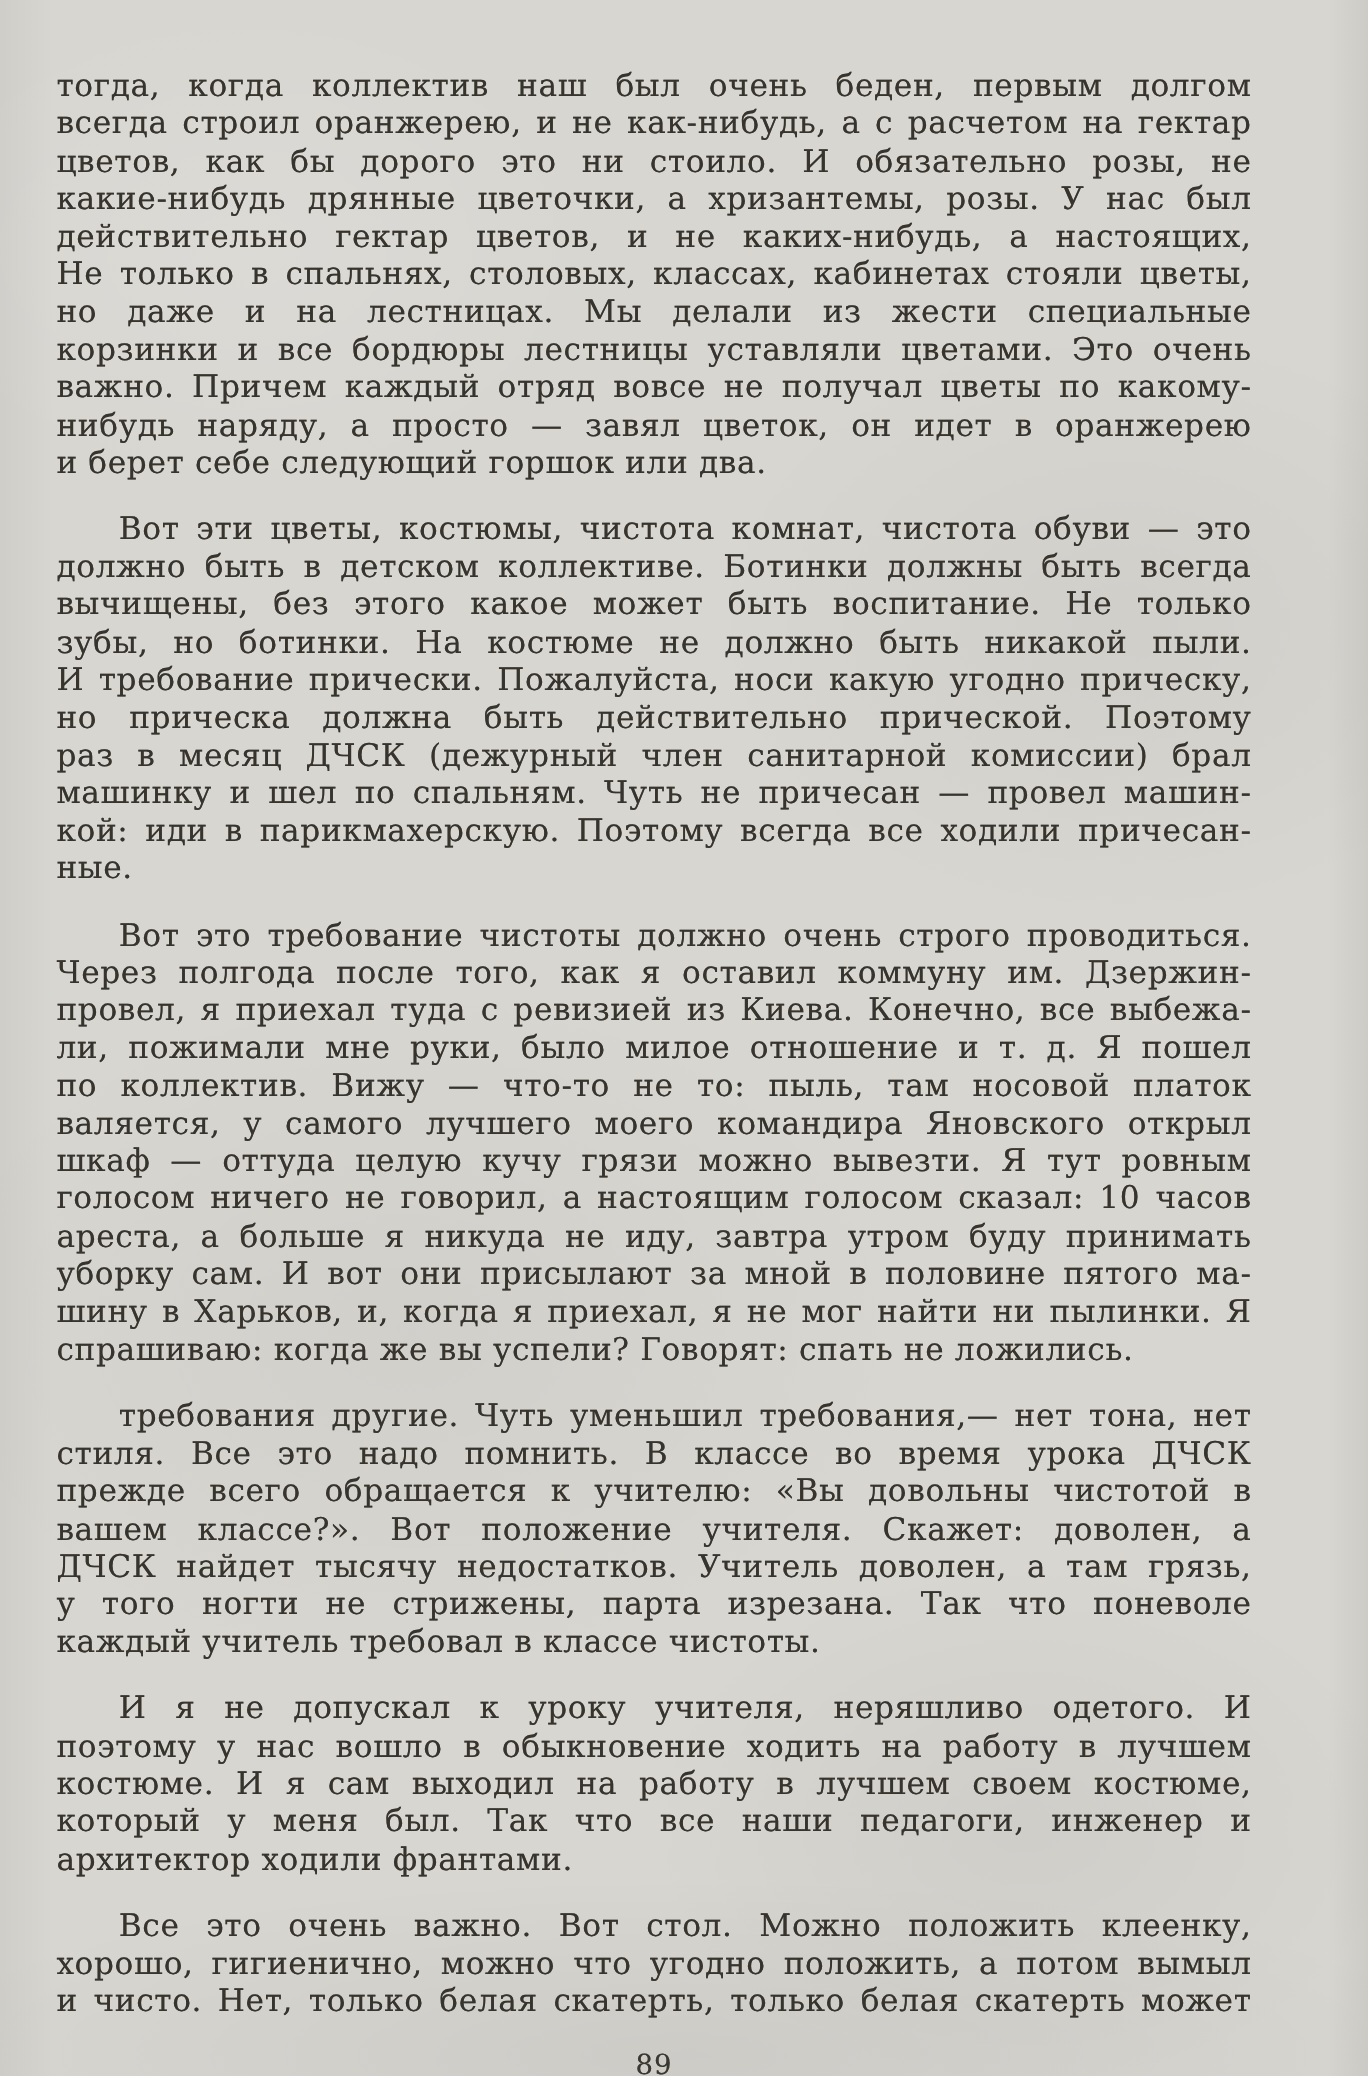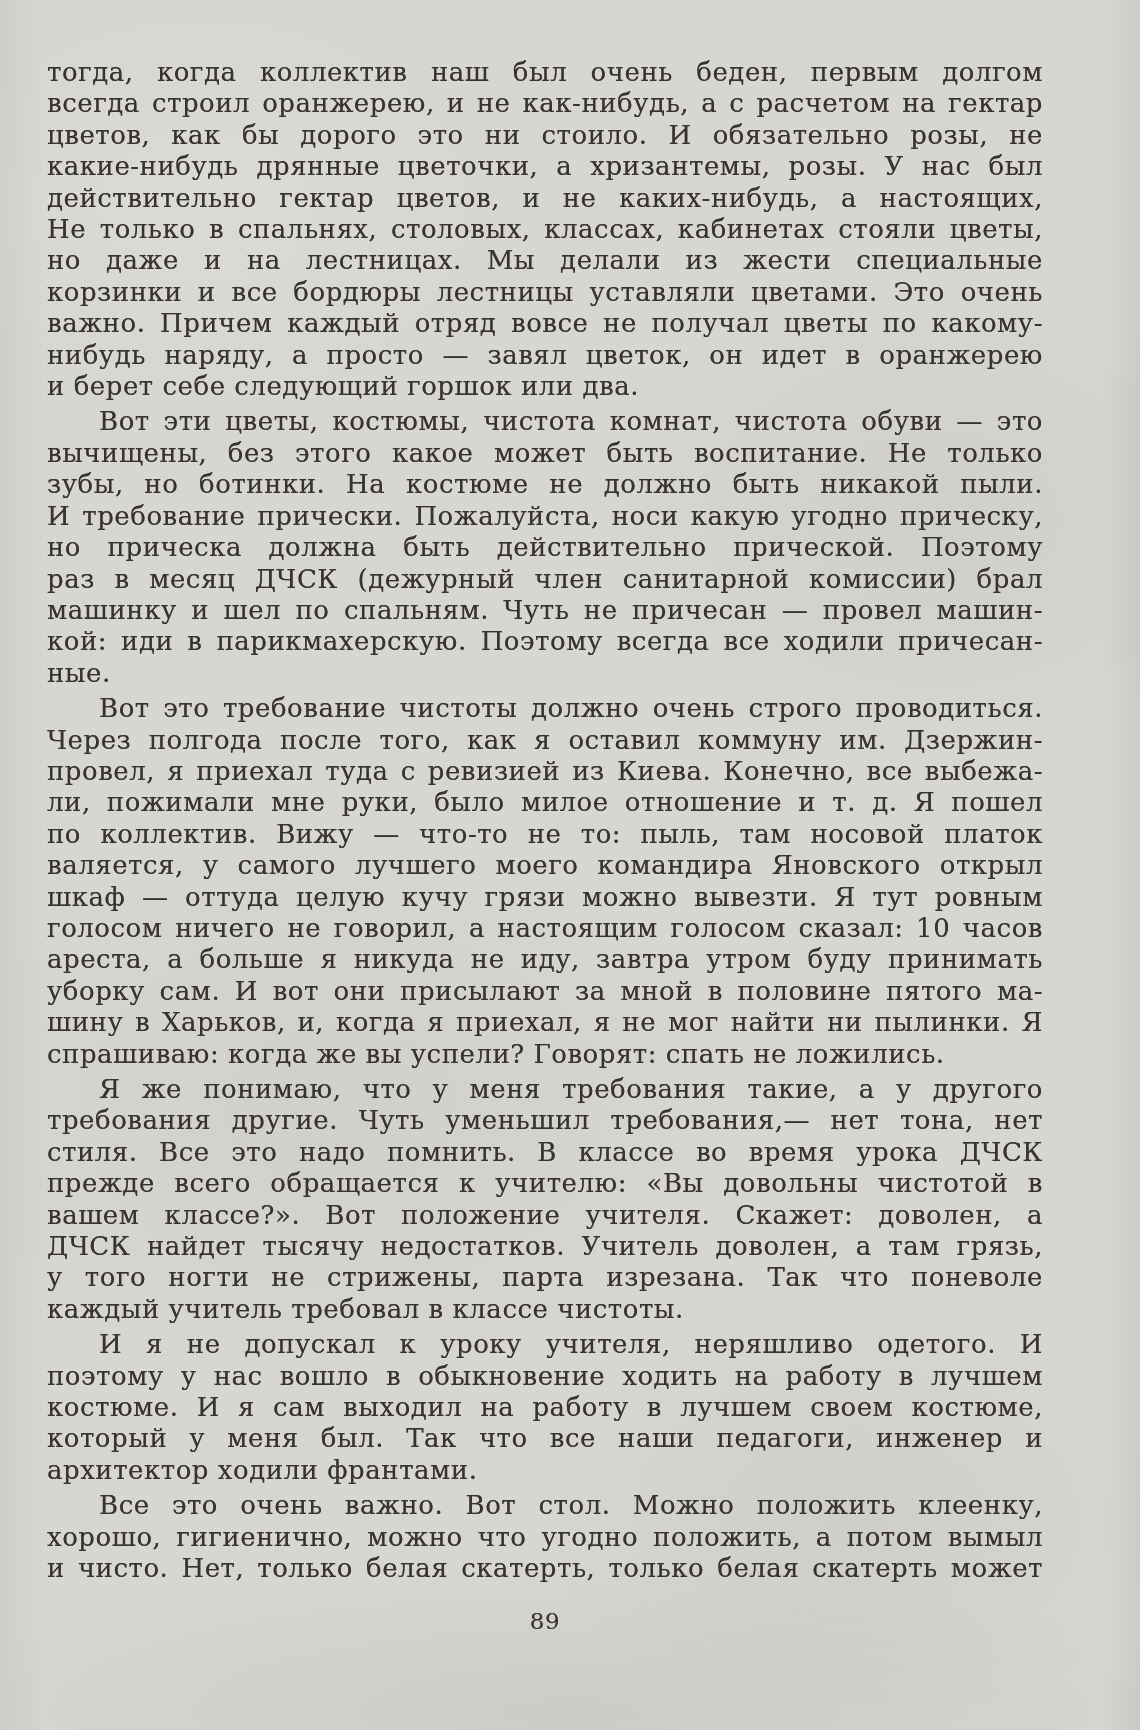--- a/index.html
+++ b/index.html
@@ -31,21 +31,21 @@
     color: #37342e;
   }
   .text-block {
     width: 996px;
     font-size: 26px;
     line-height: 31.4px;
     letter-spacing: 0.02em;
     text-shadow: 0 0 0.5px rgba(55,52,46,0.65);
   }
   .para { margin: 0; }
-  .para + .para { margin-top: 4px; }
+  .para + .para { margin-top: 24px; }
   .line {
     text-align: justify;
     text-align-last: justify;
     white-space: normal;
   }
   .line.last {
     text-align-last: left;
   }
   .para.indent .line:first-child {
     text-indent: 52px;
@@ -73,20 +73,21 @@
         <div class="line">действительно гектар цветов, и не каких-нибудь, а настоящих,</div>
         <div class="line">Не только в спальнях, столовых, классах, кабинетах стояли цветы,</div>
         <div class="line">но даже и на лестницах. Мы делали из жести специальные</div>
         <div class="line">корзинки и все бордюры лестницы уставляли цветами. Это очень</div>
         <div class="line">важно. Причем каждый отряд вовсе не получал цветы по какому-</div>
         <div class="line">нибудь наряду, а просто — завял цветок, он идет в оранжерею</div>
         <div class="line last">и берет себе следующий горшок или два.</div>
       </div>
       <div class="para indent">
         <div class="line">Вот эти цветы, костюмы, чистота комнат, чистота обуви — это</div>
+        <div class="line">должно быть в детском коллективе. Ботинки должны быть всегда</div>
         <div class="line">вычищены, без этого какое может быть воспитание. Не только</div>
         <div class="line">зубы, но ботинки. На костюме не должно быть никакой пыли.</div>
         <div class="line">И требование прически. Пожалуйста, носи какую угодно прическу,</div>
         <div class="line">но прическа должна быть действительно прической. Поэтому</div>
         <div class="line">раз в месяц ДЧСК (дежурный член санитарной комиссии) брал</div>
         <div class="line">машинку и шел по спальням. Чуть не причесан — провел машин-</div>
         <div class="line">кой: иди в парикмахерскую. Поэтому всегда все ходили причесан-</div>
         <div class="line last">ные.</div>
       </div>
       <div class="para indent">
@@ -97,21 +98,20 @@
         <div class="line">по коллектив. Вижу — что-то не то: пыль, там носовой платок</div>
         <div class="line">валяется, у самого лучшего моего командира Яновского открыл</div>
         <div class="line">шкаф — оттуда целую кучу грязи можно вывезти. Я тут ровным</div>
         <div class="line">голосом ничего не говорил, а настоящим голосом сказал: 10 часов</div>
         <div class="line">ареста, а больше я никуда не иду, завтра утром буду принимать</div>
         <div class="line">уборку сам. И вот они присылают за мной в половине пятого ма-</div>
         <div class="line">шину в Харьков, и, когда я приехал, я не мог найти ни пылинки. Я</div>
         <div class="line last">спрашиваю: когда же вы успели? Говорят: спать не ложились.</div>
       </div>
       <div class="para indent">
-        <div class="line">Я же понимаю, что у меня требования такие, а у другого</div>
         <div class="line">требования другие. Чуть уменьшил требования,— нет тона, нет</div>
         <div class="line">стиля. Все это надо помнить. В классе во время урока ДЧСК</div>
         <div class="line">прежде всего обращается к учителю: «Вы довольны чистотой в</div>
         <div class="line">вашем классе?». Вот положение учителя. Скажет: доволен, а</div>
         <div class="line">ДЧСК найдет тысячу недостатков. Учитель доволен, а там грязь,</div>
         <div class="line">у того ногти не стрижены, парта изрезана. Так что поневоле</div>
         <div class="line last">каждый учитель требовал в классе чистоты.</div>
       </div>
       <div class="para indent">
         <div class="line">И я не допускал к уроку учителя, неряшливо одетого. И</div>

